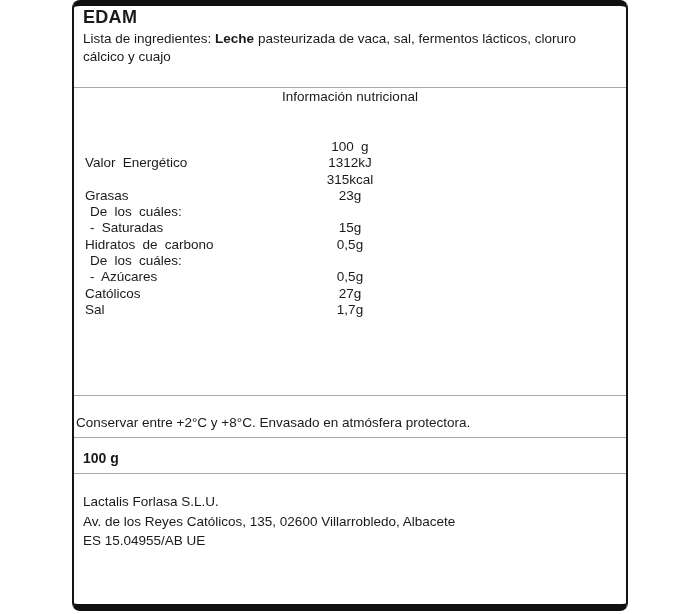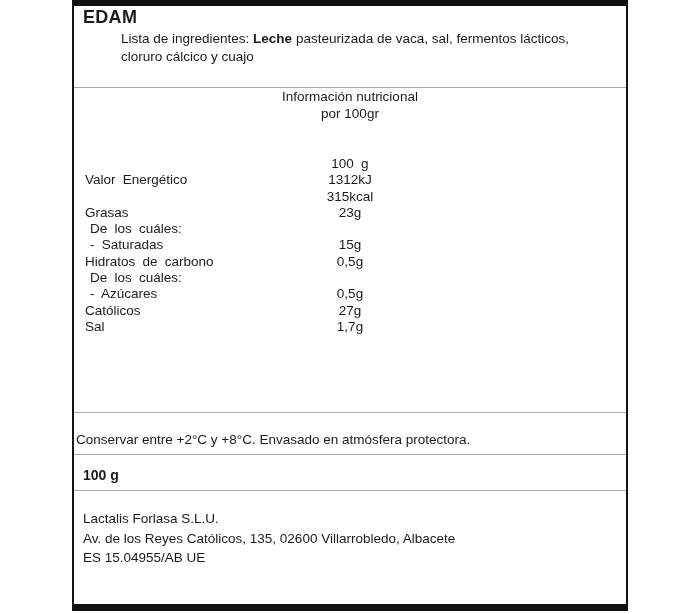--- a/index.html
+++ b/index.html
@@ -20,33 +20,33 @@
     left: 72px;
     top: 0;
     width: 556px;
     height: 611px;
     box-sizing: border-box;
     border-top: 6px solid #101010;
     border-bottom: 7px solid #101010;
     border-left: 2px solid #141414;
     border-right: 2px solid #141414;
     background: #ffffff;
+    border-radius: 8px;
   }
   .title {
     font-size: 18px;
     font-weight: bold;
     line-height: 21px;
     padding: 1px 0 0 9px;
     letter-spacing: 0.3px;
   }
   .ingredients {
     font-size: 13.5px;
     line-height: 17.5px;
     padding: 2px 18px 0 9px;
-    margin-left: 38px;
   }
   .divider {
     height: 0;
     border-top: 1px solid #a9a9a9;
   }
   .d1 { margin-top: 22px; }
   .d2 { margin-top: 77px; }
   .nutri-heading {
     text-align: center;
     font-size: 13.5px;
@@ -97,21 +97,20 @@
 <div class="label-box">
 
   <div class="title">EDAM</div>
 
   <div class="ingredients"><span>Lista de ingredientes: </span><b>Leche</b><span> pasteurizada de vaca, sal, fermentos lácticos, cloruro cálcico y cuajo</span></div>
 
   <div class="divider d1"></div>
 
   <div class="nutri-heading">
     <div>Información nutricional</div>
-    <div>por 100gr</div>
   </div>
 
   <div class="nutri-table">
     <div class="row">
       <span class="label"></span>
       <span class="value">100 g</span>
     </div>
     <div class="row">
       <span class="label">Valor Energético</span>
       <span class="value">1312kJ</span>

